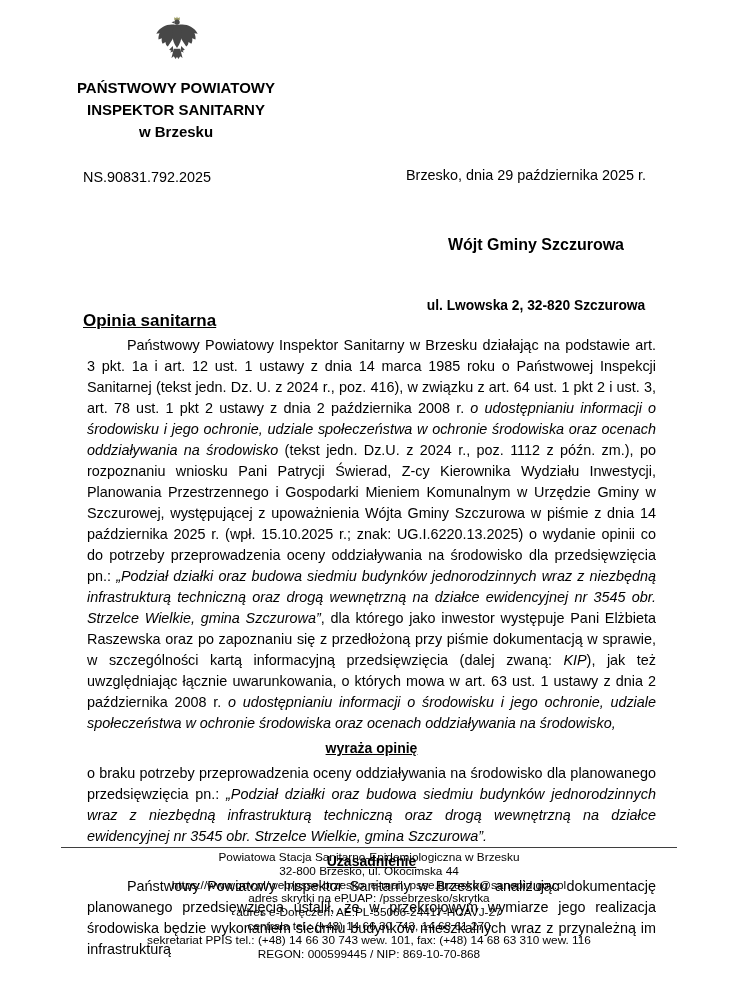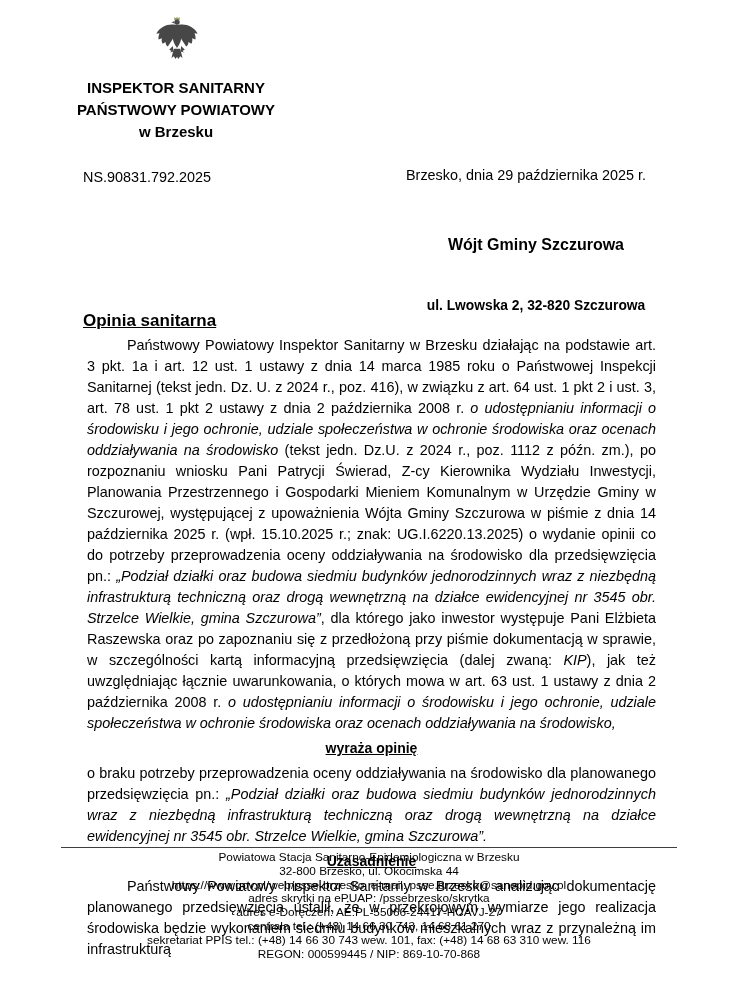--- a/index.html
+++ b/index.html
@@ -54,22 +54,22 @@
         <path d="M52 20 C62 18 72 19 80 24 C87 28 92 33 95 39 L88 38 C90 43 91 48 90 52 L83 49 C84 54 83 58 81 61 L75 57 C75 61 73 65 70 67 L66 61 L60 52 L54 38 Z"></path>
         <path d="M50 18 C43 22 40 30 40 40 C40 52 43 62 50 70 C57 62 60 52 60 40 C60 30 57 22 50 18 Z"></path>
         <path d="M41 66 L33 74 L38 76 L35 80 L42 78 Z"></path>
         <path d="M59 66 L67 74 L62 76 L65 80 L58 78 Z"></path>
         <path d="M43 72 L38 92 L43 88 L47 94 L50 89 L53 94 L57 88 L62 92 L57 72 Z"></path>
       </g>
     </svg>
   </div>
 
   <div class="org-block">
+    <div>PAŃSTWOWY POWIATOWY</div>
     <div>INSPEKTOR SANITARNY</div>
-    <div>PAŃSTWOWY POWIATOWY</div>
     <div>w Brzesku</div>
   </div>
 
   <div class="date-line">Brzesko, dnia 29 października 2025 r.</div>
   <div class="ref">NS.90831.792.2025</div>
 
   <div class="addressee">
     <div class="addressee-name">Wójt Gminy Szczurowa</div>
     <div class="addressee-addr">ul. Lwowska 2, 32-820 Szczurowa</div>
   </div>

